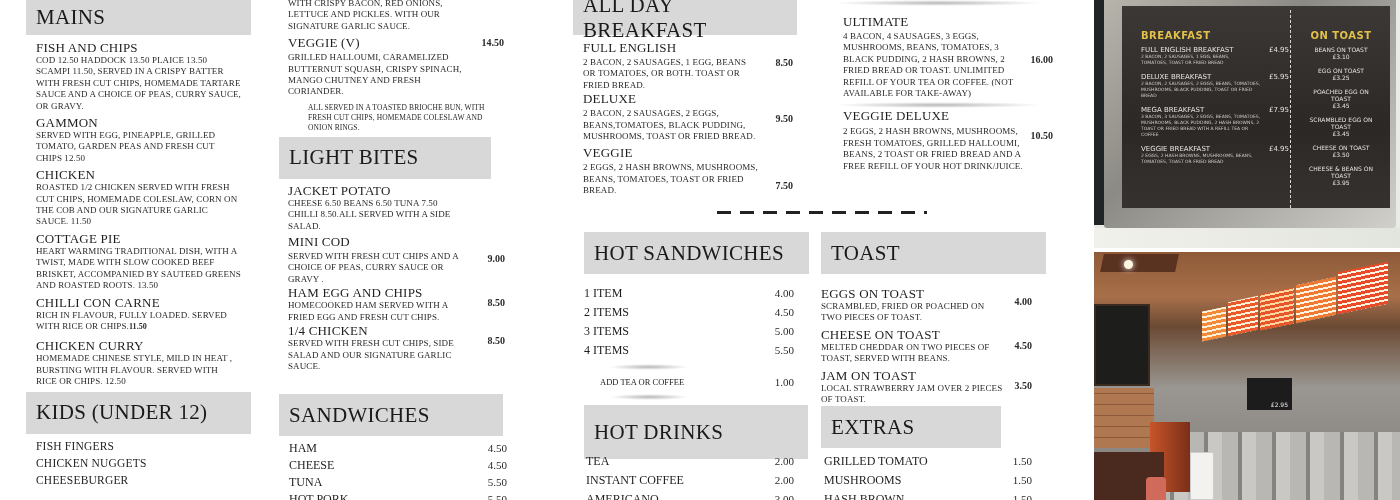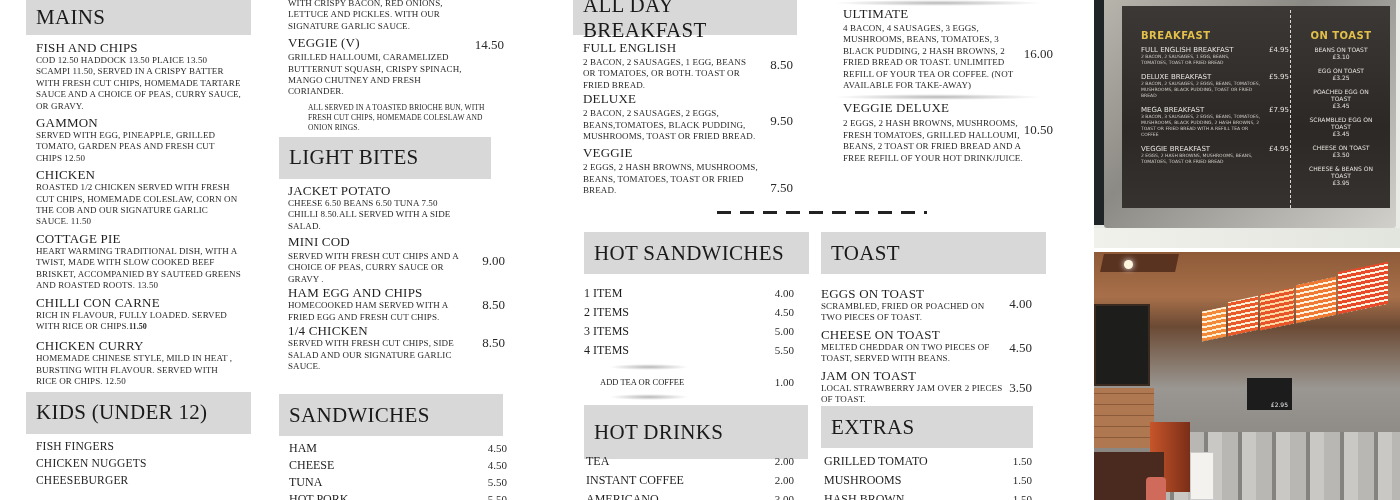--- a/index.html
+++ b/index.html
@@ -3,21 +3,21 @@
 <meta charset="utf-8">
 <style>
   * { box-sizing: border-box; margin: 0; padding: 0; }
   html, body { width: 1400px; height: 500px; overflow: hidden; background: #ffffff; }
   body { position: relative; font-family: "DejaVu Serif", "Liberation Serif", serif; color: #1e1e1e; }
   .col { position: absolute; top: 0; height: 500px; overflow: hidden; }
   .hdr { background: #d8d8d8; height: 42px; display: flex; align-items: center; padding-left: 10px; }
   .hdr span { font-family: "Liberation Serif", serif; font-size: 21px; letter-spacing: 0.3px; color: #1a1a1a; }
   .item-title { font-family: "Liberation Serif", serif; font-size: 13px; letter-spacing: 0.2px; line-height: 15px; }
   .desc { font-family: "Liberation Serif", serif; font-size: 9px; line-height: 11.4px; color: #2a2a2a; letter-spacing: 0.1px; }
-  .price { font-family: "Liberation Serif", serif; font-size: 13px; color: #2a2a2a; position: absolute; right: 0; }
+  .price { font-family: "Liberation Serif", serif; font-size: 10px; color: #2a2a2a; position: absolute; right: 0; font-weight: bold; }
   .row { position: relative; }
   .simple-row { display: flex; justify-content: space-between; font-family: "Liberation Serif", serif; font-size: 12px; line-height: 17px; }
   .simple-row .p { font-size: 11px; color: #2a2a2a; }
   .shadow-line { height: 6px; background: radial-gradient(ellipse at center, rgba(0,0,0,0.28) 0%, rgba(0,0,0,0) 70%); }
   .photo { position: absolute; left: 1094px; width: 306px; overflow: hidden; }
   .board { position: absolute; }
 </style>
 </head>
 <body>
 
@@ -187,21 +187,21 @@
       </div>
     <div class="simple-row" style="line-height:19px;">
         <span>AMERICANO</span>
         <span class="p">3.00</span>
       </div>
   </div>
 </div>
 
 <div class="col" style="left:833px;width:225px;">
   <div class="shadow-line" style="width:210px;margin-top:0;"></div>
-  <div style="padding:0 0 0 10px;">
+  <div style="padding:8px 0 0 10px;">
     <div class="row">
       <div class="item-title">ULTIMATE</div>
       <span class="price" style="top:40px;right:5px;">16.00</span>
       <div class="desc" style="width:182px;margin-top:2px;">4 BACON, 4 SAUSAGES, 3 EGGS, MUSHROOMS, BEANS, TOMATOES, 3 BLACK PUDDING, 2 HASH BROWNS, 2 FRIED BREAD OR TOAST. UNLIMITED REFILL OF YOUR TEA OR COFFEE. (NOT AVAILABLE FOR TAKE-AWAY)</div>
     </div>
     <div class="shadow-line" style="width:210px;margin:3px 0 0 -10px;"></div>
     <div class="row">
       <div class="item-title">VEGGIE DELUXE</div>
       <span class="price" style="top:22px;right:5px;">10.50</span>
       <div class="desc" style="width:182px;margin-top:3px;">2 EGGS, 2 HASH BROWNS, MUSHROOMS, FRESH TOMATOES, GRILLED HALLOUMI, BEANS, 2 TOAST OR FRIED BREAD AND A FREE REFILL OF YOUR HOT DRINK/JUICE.</div>
@@ -223,21 +223,21 @@
       <div class="item-title">CHEESE ON TOAST</div>
       <span class="price" style="top:13px;right:14px;">4.50</span>
       <div class="desc" style="width:185px;">MELTED CHEDDAR ON TWO PIECES OF TOAST, SERVED WITH BEANS.</div>
     </div>
     <div class="row" style="margin-top:3px;">
       <div class="item-title">JAM ON TOAST</div>
       <span class="price" style="top:12px;right:14px;">3.50</span>
       <div class="desc" style="width:185px;">LOCAL STRAWBERRY JAM OVER 2 PIECES OF TOAST.</div>
     </div>
   </div>
-  <div class="hdr" style="position:absolute;top:174px;left:0;width:212px;height:42px;">
+  <div class="hdr" style="position:absolute;top:174px;left:0;width:180px;height:42px;">
     <span>EXTRAS</span>
   </div>
   <div style="position:absolute;top:220px;left:3px;width:208px;">
     <div class="simple-row" style="line-height:19px;">
         <span>GRILLED TOMATO</span>
         <span class="p">1.50</span>
       </div>
     <div class="simple-row" style="line-height:19px;">
         <span>MUSHROOMS</span>
         <span class="p">1.50</span>

